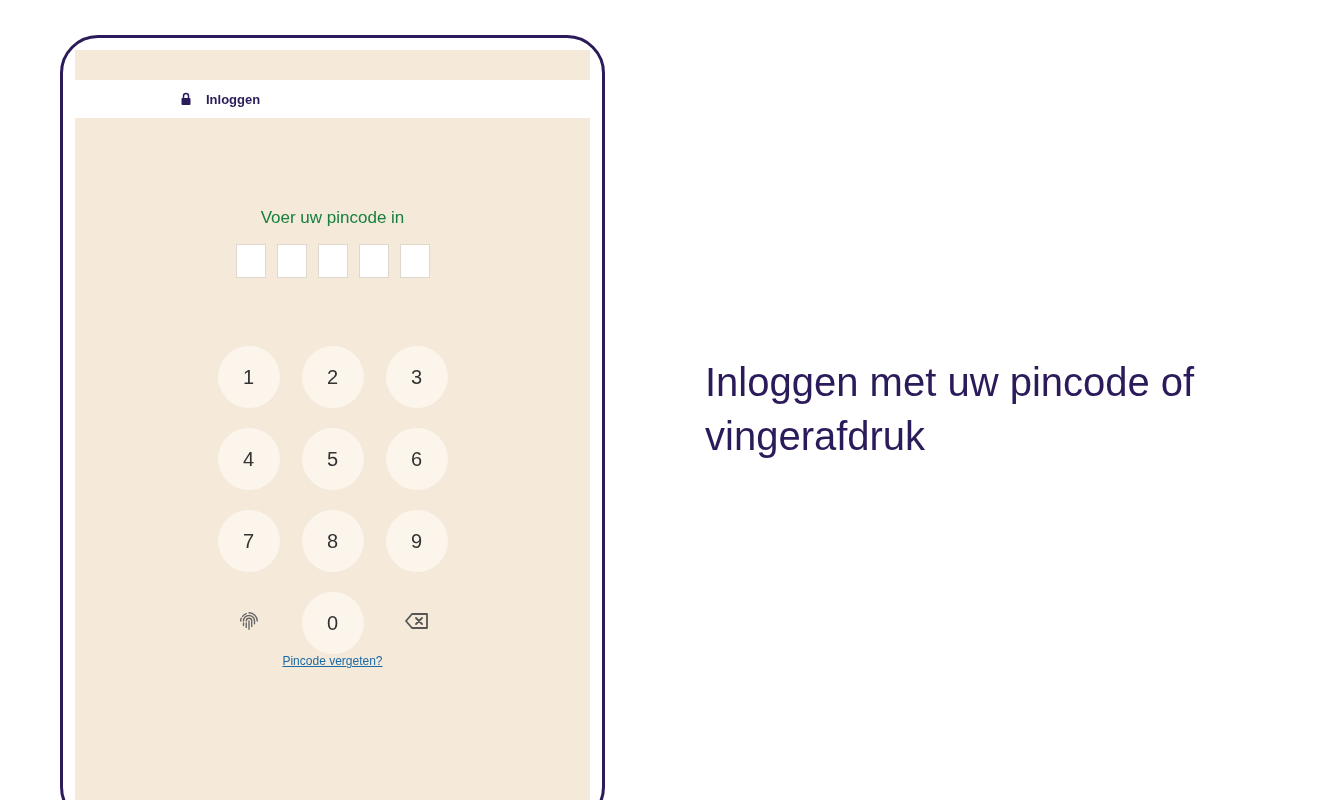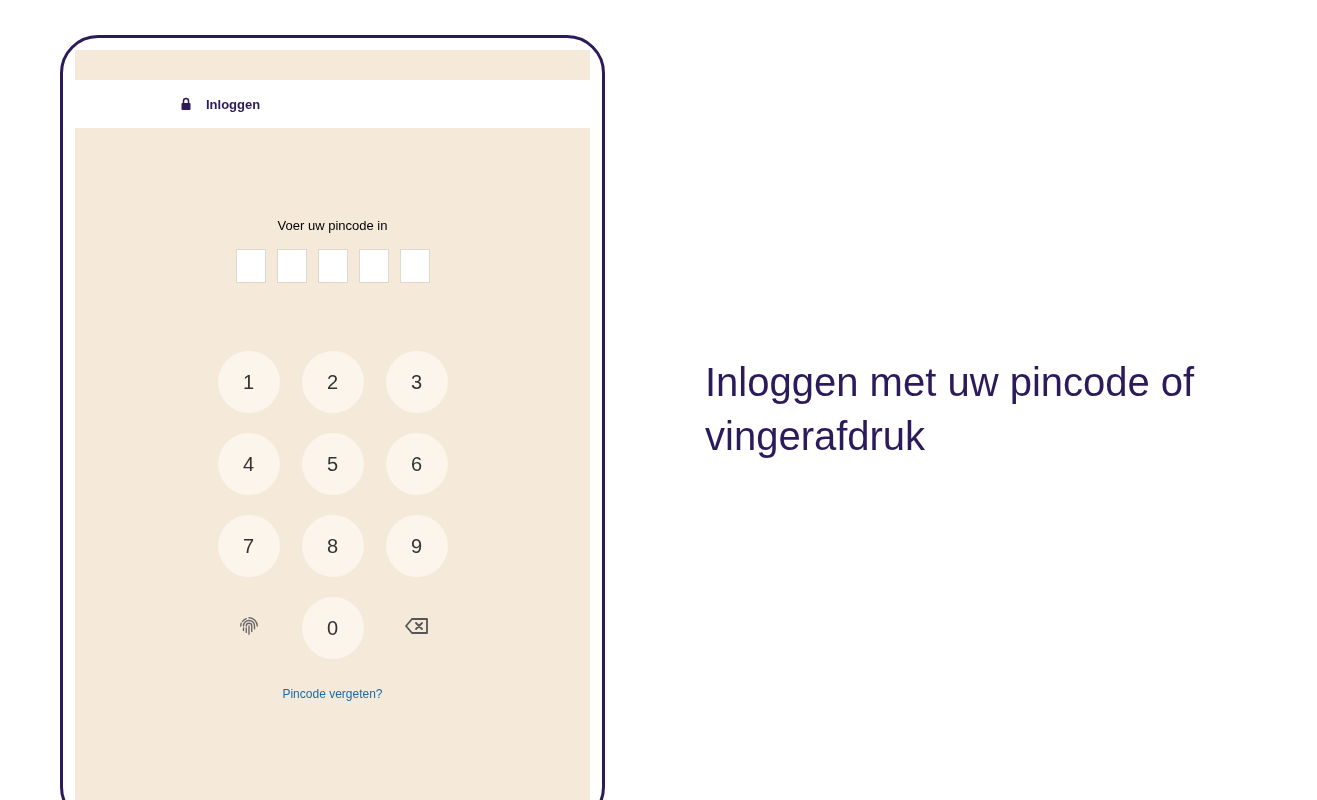--- a/index.html
+++ b/index.html
@@ -25,21 +25,21 @@
       flex-shrink: 0;
     }
     .tablet-screen {
       background: #f5e9d9;
       border-radius: 0;
       overflow: hidden;
       min-height: 760px;
     }
     .header-bar {
       background: #ffffff;
-      height: 48px;
+      height: 38px;
       display: flex;
       align-items: center;
       padding-left: 105px;
       margin-top: 30px;
       gap: 14px;
     }
     .lock-icon {
       width: 12px;
       height: 14px;
       display: inline-block;
@@ -47,22 +47,22 @@
     .header-title {
       font-size: 13px;
       color: #2c1b5a;
       font-weight: 600;
     }
     .pin-section {
       padding-top: 90px;
       text-align: center;
     }
     .prompt-text {
-      font-size: 13px;
-      color: #000000;
+      font-size: 17px;
+      color: #15803d;
       margin-bottom: 16px;
     }
     .pin-boxes {
       display: flex;
       justify-content: center;
       gap: 11px;
     }
     .pin-box {
       width: 30px;
       height: 34px;
@@ -89,23 +89,23 @@
       align-items: center;
       justify-content: center;
       font-weight: 400;
     }
     .key-btn.icon-only {
       background: transparent;
     }
     .forgot-link {
       display: block;
       text-align: center;
-      margin-top: 28px;
       font-size: 12px;
       color: #1b6aa5;
+      text-decoration: underline;
       cursor: pointer;
     }
     .marketing-text {
       flex: 1;
       padding-left: 100px;
       padding-top: 320px;
     }
     .marketing-heading {
       font-size: 40px;
       font-weight: 400;

